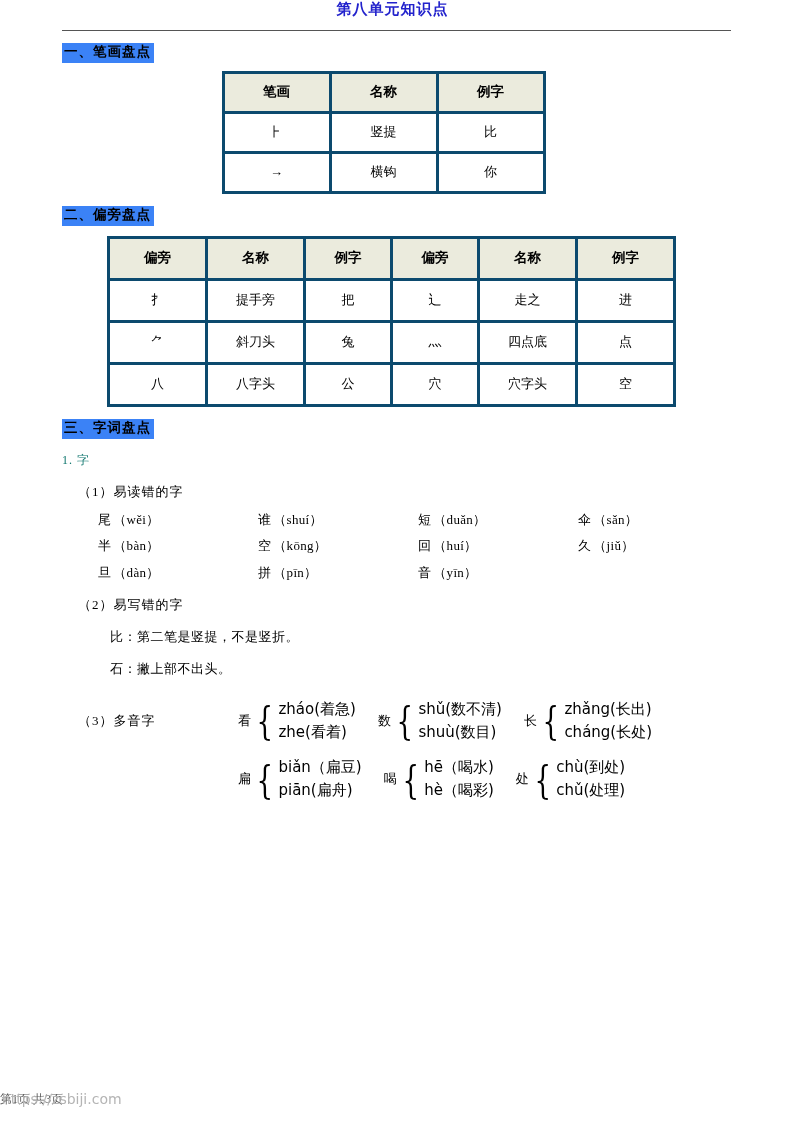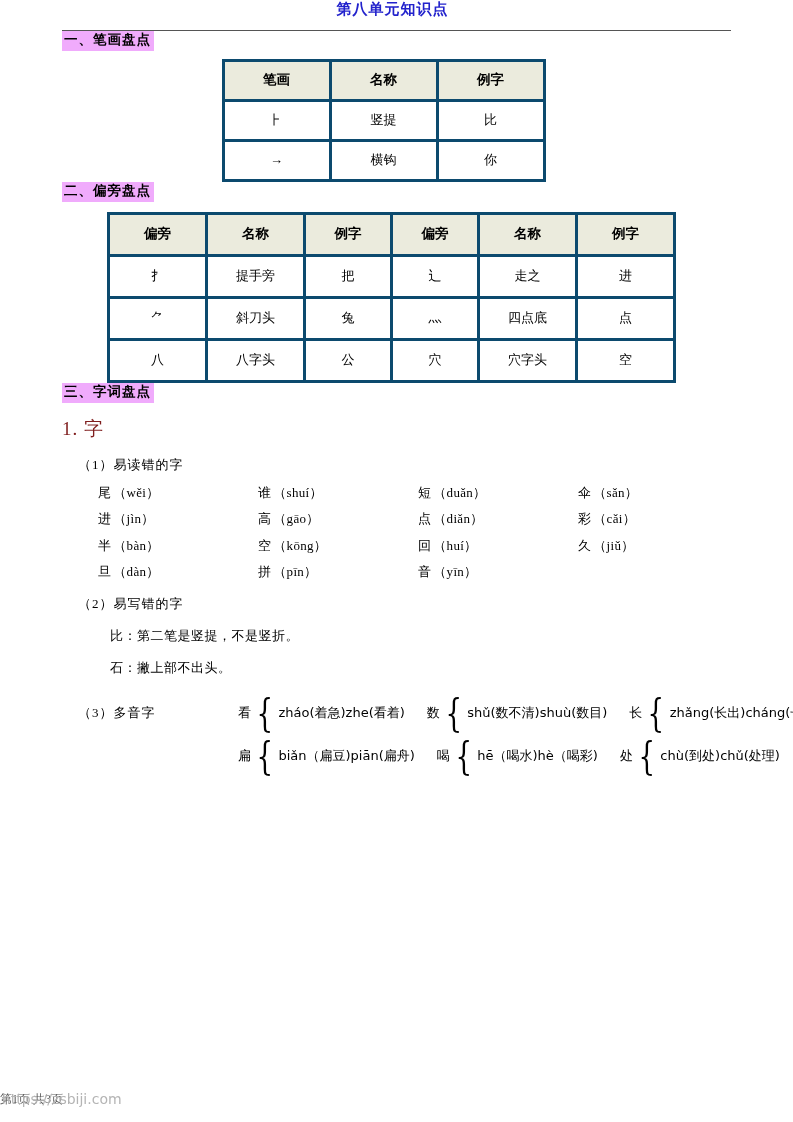--- a/index.html
+++ b/index.html
@@ -34,36 +34,37 @@
   }
   .title-rule {
     margin: 11px 62px 0 62px;
     border-top: 1px solid #555555;
     height: 0;
   }
 
   
   .sec-head {
     margin-left: 62px;
+    margin-top: 12px;
     display: inline-block;
-    background: #f0abfc;
+    background: #3b82f6;
     color: #000000;
     font-weight: bold;
     font-size: 13.5px;
     padding: 1px 3px 2px 2px;
     letter-spacing: 1px;
     line-height: 1.25;
   }
   .sec-head-wrap { line-height: 0; }
 
   .sub-red {
     margin-left: 62px;
     margin-top: 13px;
-    color: #7f1d1d;
-    font-size: 19px;
+    color: #0f766e;
+    font-size: 12px;
     letter-spacing: 1px;
   }
   .sub-item {
     margin-left: 78px;
     margin-top: 14px;
     font-size: 13px;
     letter-spacing: 1px;
   }
   .note-line {
     margin-left: 110px;
@@ -160,21 +161,22 @@
     font-size: 40px;
     line-height: 0.78;
     font-family: "DejaVu Serif", serif;
     font-weight: 300;
     margin: 0 1px 0 0;
     transform: scaleX(0.65);
     display: inline-block;
   }
   .poly-readings {
     display: flex;
-    font-size: 13px;
+    flex-direction: column;
+    font-size: 15px;
     line-height: 1.55;
     font-family: "DejaVu Sans", "Liberation Sans", sans-serif;
   }
   .poly-readings span { white-space: nowrap; }
   .poly-row.second { margin-left: 160px; }
 
   
   .footer {
     position: absolute;
     left: 0;
@@ -287,26 +289,20 @@
   <div class="sub-item">（1）易读错的字</div>
 
   <div class="pinyin-grid">
     <div class="pinyin-row">
       <div class="pinyin-cell"><span class="han">尾</span><span>（wěi）</span></div>
       <div class="pinyin-cell"><span class="han">谁</span><span>（shuí）</span></div>
       <div class="pinyin-cell"><span class="han">短</span><span>（duǎn）</span></div>
       <div class="pinyin-cell"><span class="han">伞</span><span>（sǎn）</span></div>
     </div>
     <div class="pinyin-row">
-      <div class="pinyin-cell"><span class="han">进</span><span>（jìn）</span></div>
-      <div class="pinyin-cell"><span class="han">高</span><span>（gāo）</span></div>
-      <div class="pinyin-cell"><span class="han">点</span><span>（diǎn）</span></div>
-      <div class="pinyin-cell"><span class="han">彩</span><span>（cǎi）</span></div>
-    </div>
-    <div class="pinyin-row">
       <div class="pinyin-cell"><span class="han">半</span><span>（bàn）</span></div>
       <div class="pinyin-cell"><span class="han">空</span><span>（kōng）</span></div>
       <div class="pinyin-cell"><span class="han">回</span><span>（huí）</span></div>
       <div class="pinyin-cell"><span class="han">久</span><span>（jiǔ）</span></div>
     </div>
     <div class="pinyin-row">
       <div class="pinyin-cell"><span class="han">旦</span><span>（dàn）</span></div>
       <div class="pinyin-cell"><span class="han">拼</span><span>（pīn）</span></div>
       <div class="pinyin-cell"><span class="han">音</span><span>（yīn）</span></div>
       <div class="pinyin-cell"><span class="han"></span><span></span></div>

